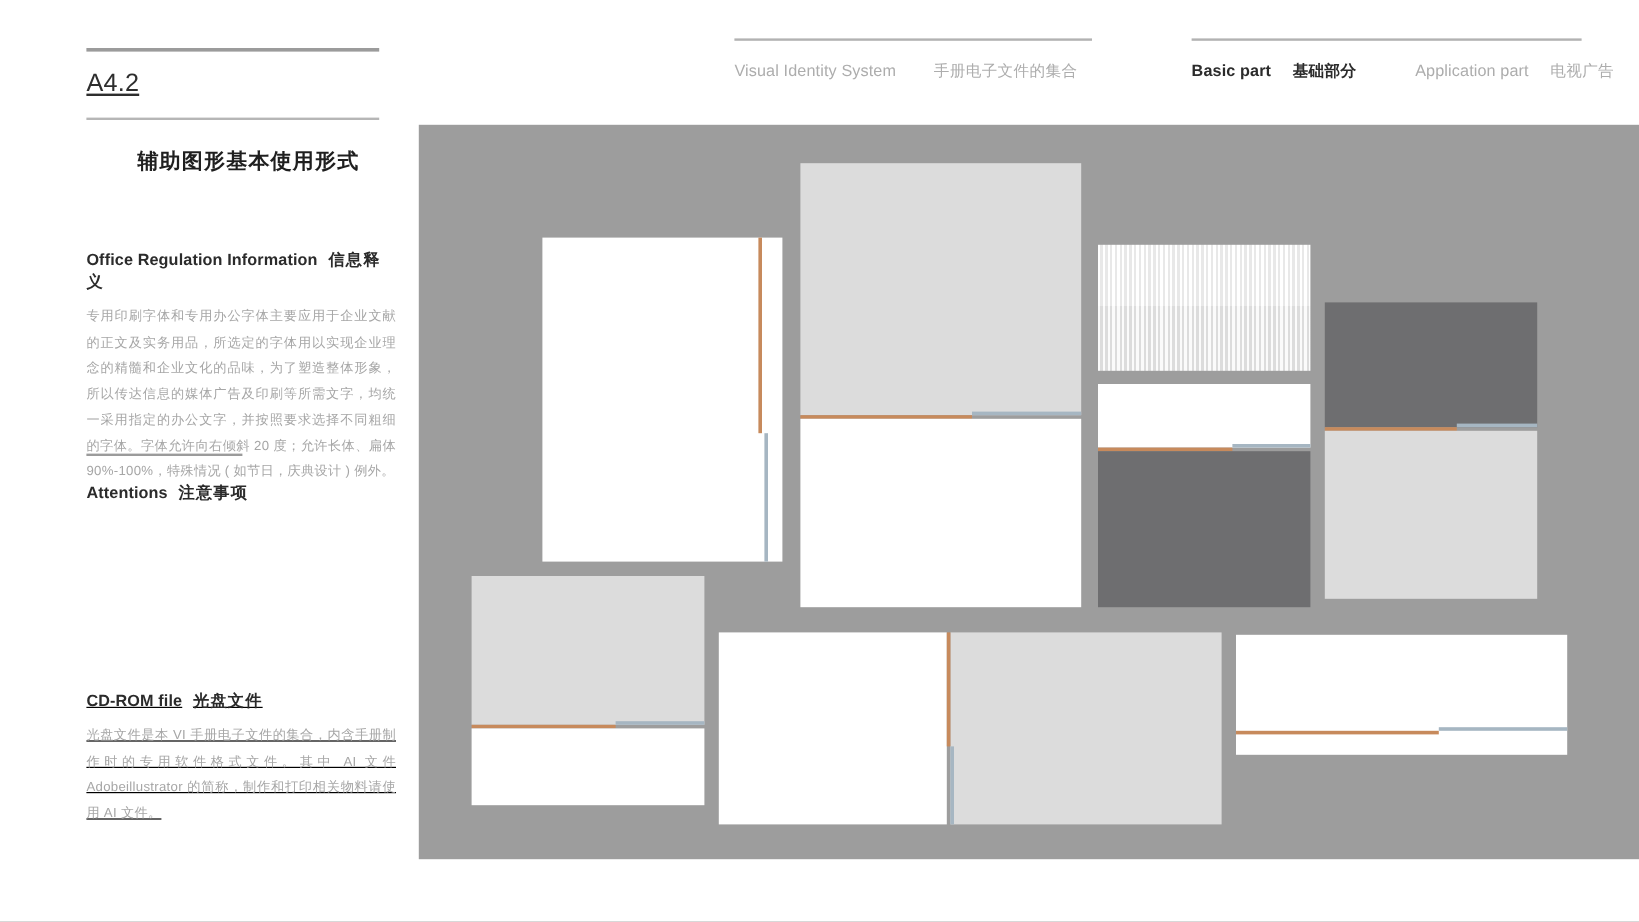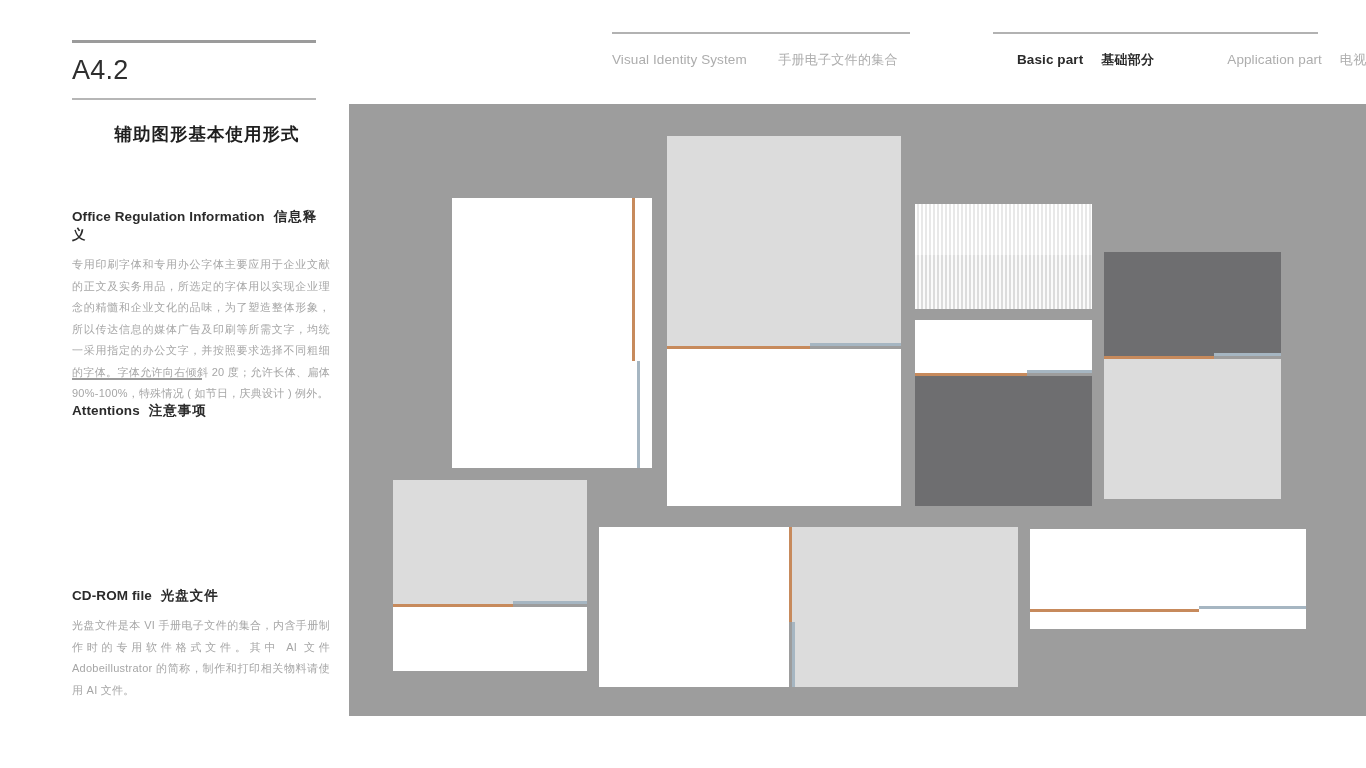--- a/index.html
+++ b/index.html
@@ -22,43 +22,43 @@
   .hdr-cn{font-size:13px;letter-spacing:.3px;}
   .hdr-muted .hdr-en,.hdr-muted .hdr-cn{color:#adadad;font-weight:400;text-align:right;}
   .hdr-active .hdr-en{color:#2b2b2b;font-weight:700;}
   .hdr-active .hdr-cn{color:#2b2b2b;font-weight:700;}
 
   #hdr-vis{left:612px;top:32px;width:298px;}
   #hdr-vis .hdr-rule{width:298px;}
   #hdr-nav{left:993px;top:32px;width:325px;}
   #hdr-nav .hdr-rule{width:325px;}
   #hdr-nav .hdr-labels{left:0;}
-  .nav-item{display:inline-block;margin-left:24px;}
+  .nav-item{display:inline-block;}
   .nav-gap{display:inline-block;width:40px;}
   .lbl-gap{display:inline-block;width:9px;}
 
   #a4-rule-top{position:absolute;left:72px;top:40px;width:244px;height:3px;background:#9b9b9b;}
   #page-code{position:absolute;left:72px;top:52px;width:250px;
-    font-size:27px;color:#2e2e2e;letter-spacing:.2px;font-weight:400;line-height:36px;}
+    font-size:21px;color:#2e2e2e;letter-spacing:.2px;font-weight:400;line-height:36px;text-decoration:underline;}
   #a4-rule-bot{position:absolute;left:72px;top:98px;width:244px;height:1.6px;background:#b6b6b6;}
 
   #section-title{position:absolute;left:72px;top:122px;width:270px;
     font-size:17.5px;color:#1f1f1f;font-weight:700;letter-spacing:1px;line-height:24px;text-align:center;}
 
   .block{position:absolute;left:72px;width:258px;}
   .block-h{font-size:13.5px;color:#2b2b2b;font-weight:700;letter-spacing:.1px;
     line-height:18px;margin:0 0 10px 0;}
   .block-h .cn{letter-spacing:1px;}
   .block-p{font-size:11px;color:#a6a6a6;line-height:21.5px;letter-spacing:.25px;
     margin:0;text-align:justify;}
 
   #blk-office{top:208px;}
   #sep-1{position:absolute;left:72px;top:378px;width:130px;height:1.6px;background:#9b9b9b;}
   #blk-attention{top:402px;}
-  #blk-cdrom{top:587px;}
+  #blk-cdrom{top:575px;text-decoration:underline;}
 
   
   #canvas{position:absolute;left:349px;top:104px;width:1017px;height:612px;
     background:#9d9d9d;overflow:hidden;}
 
   .card{position:absolute;box-sizing:border-box;}
   .c-white{background:#ffffff;}
   .c-light{background:#dcdcdc;}
   .c-dark{background:#6e6e70;}
 

